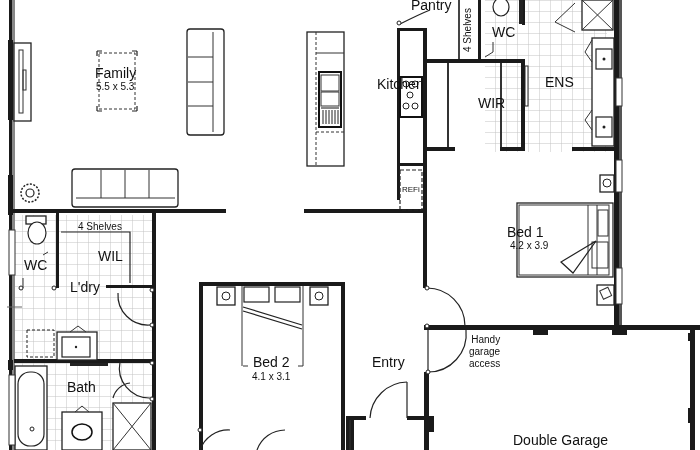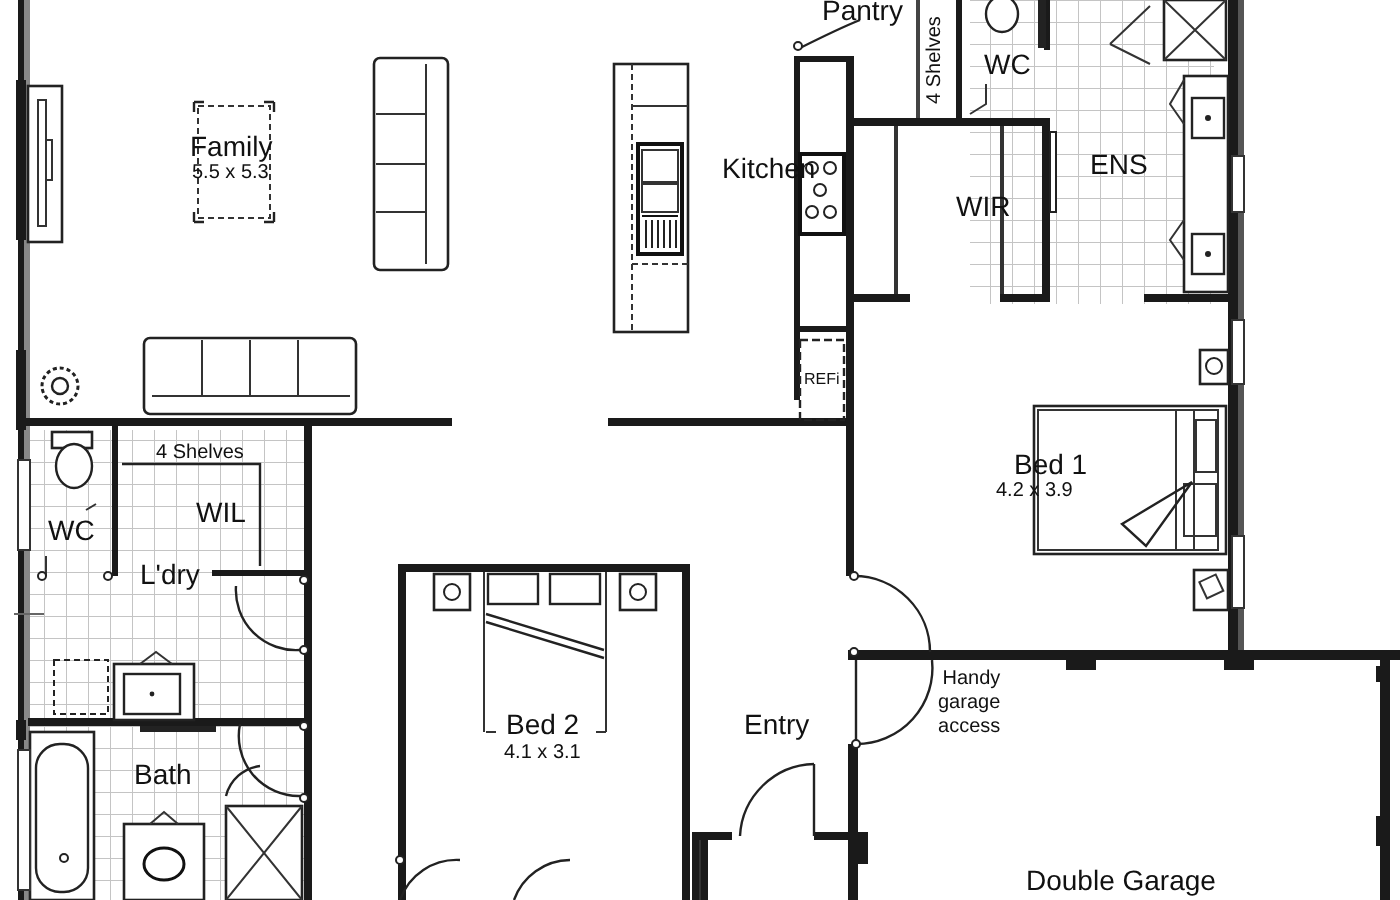--- a/index.html
+++ b/index.html
@@ -264,30 +264,30 @@
   <g>
     <rect x="616" y="78" width="6" height="28" fill="#fff" stroke="#333"></rect>
     <rect x="616" y="160" width="6" height="32" fill="#fff" stroke="#333"></rect>
     <rect x="616" y="268" width="6" height="36" fill="#fff" stroke="#333"></rect>
   </g>
 </svg>
 
 <div class="lbl room" style="left:95px;top:66px;">Family</div>
 <div class="lbl dim" style="left:96px;top:82px;">5.5 x 5.3</div>
 
-<div class="lbl room" style="left:325px;top:77px;padding-left:36px;">Kitchen</div>
+<div class="lbl room" style="left:341px;top:77px;padding-left:36px;">Kitchen</div>
 <div class="lbl room" style="left:411px;top:-2px;">Pantry</div>
 <div class="lbl vert" style="left:463px;top:52px;">4 Shelves</div>
 <div class="lbl room" style="left:492px;top:25px;">WC</div>
 <div class="lbl room" style="left:478px;top:96px;">WIR</div>
 <div class="lbl room" style="left:545px;top:75px;">ENS</div>
 <div class="lbl refi" style="left:402px;top:186px;">REFi</div>
 
 <div class="lbl room" style="left:507px;top:225px;">Bed 1</div>
-<div class="lbl dim" style="left:498px;top:241px;">4.2 x 3.9</div>
+<div class="lbl dim" style="left:510px;top:241px;">4.2 x 3.9</div>
 
 <div class="lbl room" style="left:24px;top:258px;">WC</div>
 <div class="lbl dim" style="left:78px;top:222px;">4 Shelves</div>
 <div class="lbl room" style="left:98px;top:249px;">WIL</div>
 <div class="lbl room" style="left:70px;top:280px;">L'dry</div>
 <div class="lbl room" style="left:67px;top:380px;">Bath</div>
 
 <div class="lbl room" style="left:253px;top:355px;">Bed 2</div>
 <div class="lbl dim" style="left:252px;top:372px;">4.1 x 3.1</div>
 

